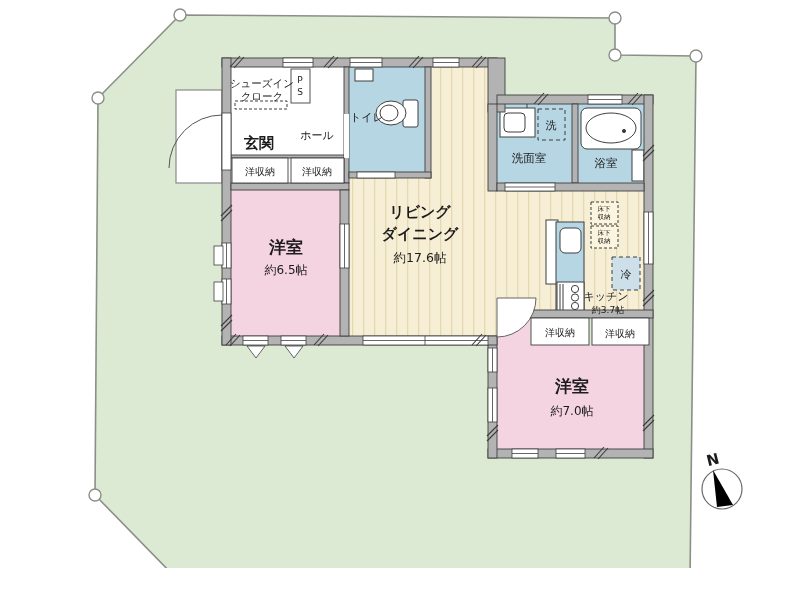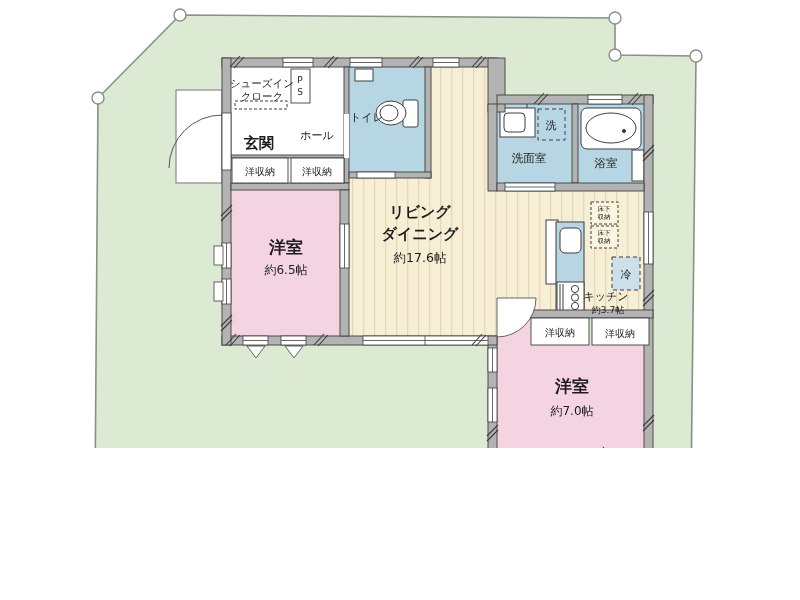--- a/index.html
+++ b/index.html
@@ -1,16 +1,16 @@
 <!DOCTYPE html>
 <html><head>
 <meta charset="utf-8">
 <style>
   html,body{margin:0;padding:0;background:#ffffff;}
-  .stage{width:800px;height:448px;position:relative;font-family:"DejaVu Sans",sans-serif;}
+  .stage{width:800px;height:568px;position:relative;font-family:"DejaVu Sans",sans-serif;}
   svg{display:block;}
   text{fill:#1c1c1c;font-family:"DejaVu Sans",sans-serif;}
   .room-name{font-weight:bold;}
   .tiny{letter-spacing:0px;}
 </style>
 </head>
 <body>
 
 <div class="stage">
 <svg width="800" height="600" viewBox="0 0 800 600">

